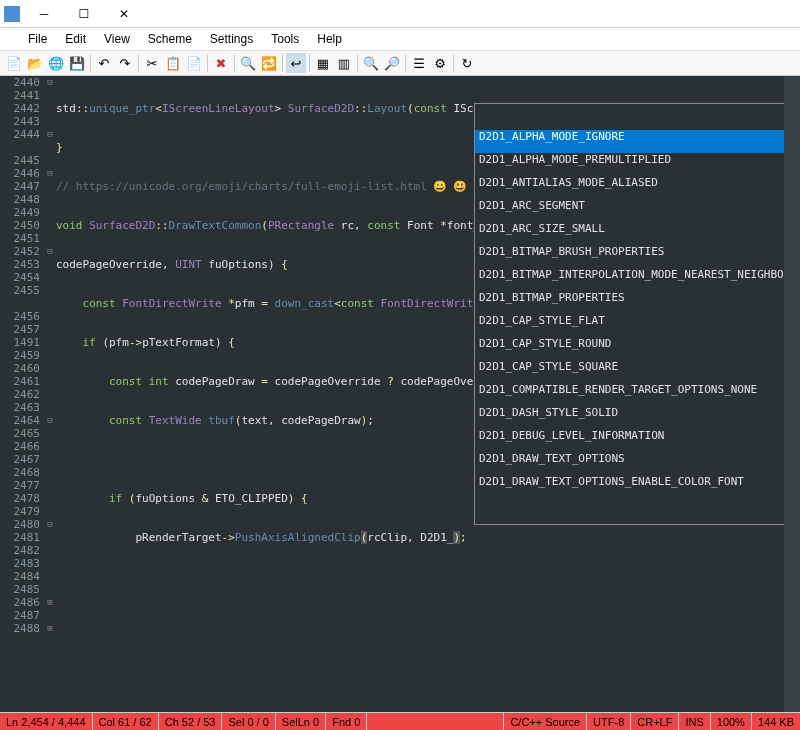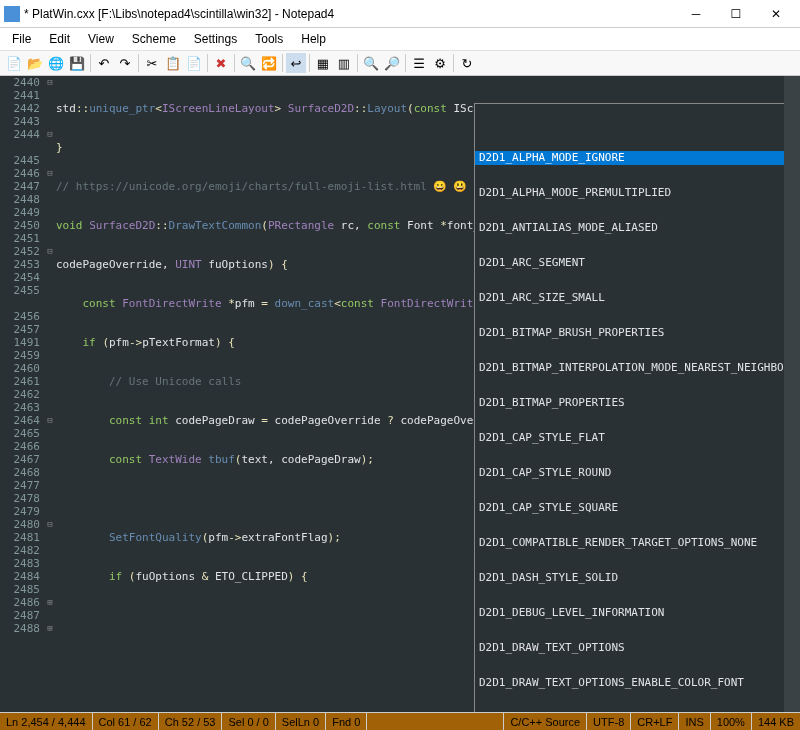--- a/index.html
+++ b/index.html
@@ -1,53 +1,52 @@
 <!DOCTYPE html>
 <html><head>
 <meta charset="utf-8">
 <style>
   * { box-sizing: border-box; margin: 0; padding: 0; }
   body { font-family: "Segoe UI", Tahoma, sans-serif; font-size: 12px; background: #fff; overflow: hidden; width: 800px; height: 730px; }
   .titlebar { height: 28px; display: flex; align-items: center; padding: 0 4px; border-bottom: 1px solid #ccc; }
   .titlebar .icon { width:16px; height:16px; background:#4a90d9; margin-right:4px; }
   .titlebar .title { flex:1; font-size:12px; color:#000; white-space:nowrap; overflow:hidden; text-overflow:ellipsis; }
   .titlebar .winbtn { width:40px; height:28px; display:flex; align-items:center; justify-content:center; font-size:12px; }
-  .menubar { height:22px; display:flex; align-items:center; padding:0 4px; gap:2px; background:#fff; }
+  .menubar { height:22px; display:flex; align-items:center; padding:0 20px; gap:2px; background:#fff; }
   .menubar .menu { padding:2px 8px; cursor:default; }
   .toolbar { height:26px; display:flex; align-items:center; padding:0 4px; gap:1px; border-top:1px solid #e0e0e0; border-bottom:1px solid #ccc; background:#f8f8f8; }
   .toolbar .tb { width:20px; height:20px; display:flex; align-items:center; justify-content:center; font-size:13px; }
   .toolbar .sep { width:1px; height:18px; background:#ccc; margin:0 2px; }
   .editor { position:relative; height:636px; background:#293134; font-family:Consolas,monospace; font-size:11px; line-height:13px; display:flex; }
   .gutter { width:44px; background:#293134; color:#81969a; text-align:right; padding-right:4px; }
   .gutter .ln { height:13px; }
   .foldcol { width:12px; background:#293134; }
   .foldcol .fc { height:13px; display:flex; align-items:center; justify-content:center; color:#888; font-size:9px; }
   .code { flex:1; position:relative; background:#293134; overflow:hidden; white-space:pre; }
   .row { height:13px; }
   .kw { color:#93c763; }
   .typ { color:#a082bd; }
   .fn { color:#678cb1; }
   .cmt { color:#66747b; }
   .pln { color:#e0e2e4; }
   .op { color:#e8e2b7; }
   .brace { background:#555; }
   .autocomplete { position:absolute; left:418px; top:27px; width:328px; background:#293134; border:1px solid #888; z-index:10; }
-  .autocomplete .item { height:14px; padding:0 4px; color:#e0e2e4; font-family:Consolas,monospace; font-size:11px; white-space:nowrap; overflow:hidden;margin-top:21px; }
+  .autocomplete .item { height:23px; padding:0 4px; color:#e0e2e4; font-family:Consolas,monospace; font-size:11px; white-space:nowrap; overflow:hidden; }
   .autocomplete .item.sel { background:#0078d4; color:#fff; }
   .rscroll { width:16px; background:#3a4245; }
-  .statusbar { height:18px; display:flex; align-items:flex-start; background:#a16207; border-top:1px solid #ccc; font-size:11px; }
+  .statusbar { height:18px; display:flex; align-items:flex-start; background:#ef4444; border-top:1px solid #ccc; font-size:11px; }
   .statusbar .cell { padding:0 6px; border-right:1px solid #ccc; height:100%; display:flex; align-items:center; white-space:nowrap; }
   .statusbar .spacer { flex:1; border-right:1px solid #ccc; height:100%; }
 </style>
 </head>
 <body>
 
 <div class="titlebar">
   <div class="icon"></div>
-  <div class="title">* PlatWin.cxx [F:\Libs\notepad4\scintilla\win32] - Notepad4</div>
   <div class="winbtn">─</div>
   <div class="winbtn">☐</div>
   <div class="winbtn">✕</div>
 </div>
 
 <div class="menubar">
   <div class="menu">File</div>
   <div class="menu">Edit</div>
   <div class="menu">View</div>
   <div class="menu">Scheme</div>
@@ -180,26 +179,25 @@
       <div class="fc">⊞</div>
     </div>
   <div class="code" id="code">
     <div class="row"><span class="pln">std</span><span class="op">::</span><span class="fn">unique_ptr</span><span class="op">&lt;</span><span class="typ">IScreenLineLayout</span><span class="op">&gt; </span><span class="typ">SurfaceD2D</span><span class="op">::</span><span class="fn">Layout</span><span class="op">(</span><span class="kw">const</span><span class="pln"> IScreenLine </span><span class="op">*</span><span class="pln">screenLine</span><span class="op">) {</span></div>
     <div class="row"><span class="op">}</span></div>
     <div class="row"><span class="cmt">// https://unicode.org/emoji/charts/full-emoji-list.html</span><span class="pln"> 😀 😃</span></div>
     <div class="row"><span class="kw">void</span><span class="pln"> </span><span class="typ">SurfaceD2D</span><span class="op">::</span><span class="fn">DrawTextCommon</span><span class="op">(</span><span class="typ">PRectangle</span><span class="pln"> rc, </span><span class="kw">const</span><span class="pln"> Font </span><span class="op">*</span><span class="pln">font_, </span><span class="typ">XYPOSITION</span><span class="pln"> ybase, std</span><span class="op">::</span><span class="typ">string_view</span><span class="pln"> text, </span><span class="kw">int</span></div>
     <div class="row"><span class="pln">codePageOverride, </span><span class="typ">UINT</span><span class="pln"> fuOptions</span><span class="op">) {</span></div>
     <div class="row"><span class="pln">    </span><span class="kw">const</span><span class="pln"> </span><span class="typ">FontDirectWrite</span><span class="pln"> </span><span class="op">*</span><span class="pln">pfm </span><span class="op">=</span><span class="pln"> </span><span class="fn">down_cast</span><span class="op">&lt;</span><span class="kw">const</span><span class="pln"> </span><span class="typ">FontDirectWrite</span><span class="pln"> </span><span class="op">*&gt;(</span><span class="pln">font_</span><span class="op">);</span></div>
     <div class="row"><span class="pln">    </span><span class="kw">if</span><span class="pln"> </span><span class="op">(</span><span class="pln">pfm</span><span class="op">-&gt;</span><span class="pln">pTextFormat</span><span class="op">) {</span></div>
-    <div class="row"><span class="pln">        </span><span class="cmt">// Use Unicode calls</span></div>
     <div class="row"><span class="pln">        </span><span class="kw">const</span><span class="pln"> </span><span class="kw">int</span><span class="pln"> codePageDraw </span><span class="op">=</span><span class="pln"> codePageOverride </span><span class="op">?</span><span class="pln"> codePageOverride </span><span class="op">:</span><span class="pln"> mode</span><span class="op">.</span><span class="pln">codePage</span><span class="op">;</span></div>
     <div class="row"><span class="pln">        </span><span class="kw">const</span><span class="pln"> </span><span class="typ">TextWide</span><span class="pln"> </span><span class="fn">tbuf</span><span class="op">(</span><span class="pln">text, codePageDraw</span><span class="op">);</span></div>
     <div class="row"></div>
-    <div class="row"><span class="pln">        </span><span class="fn">SetFontQuality</span><span class="op">(</span><span class="pln">pfm</span><span class="op">-&gt;</span><span class="pln">extraFontFlag</span><span class="op">);</span></div>
     <div class="row"><span class="pln">        </span><span class="kw">if</span><span class="pln"> </span><span class="op">(</span><span class="pln">fuOptions </span><span class="op">&amp;</span><span class="pln"> ETO_CLIPPED</span><span class="op">) {</span></div>
+    <div class="row"><span class="pln">            pRenderTarget</span><span class="op">-&gt;</span><span class="fn">PushAxisAlignedClip</span><span class="op brace">(</span><span class="pln">rcClip, D2D1_</span><span class="op brace">)</span><span class="op">;</span></div>
     
     
     
     
     
     
     
     
     
     

